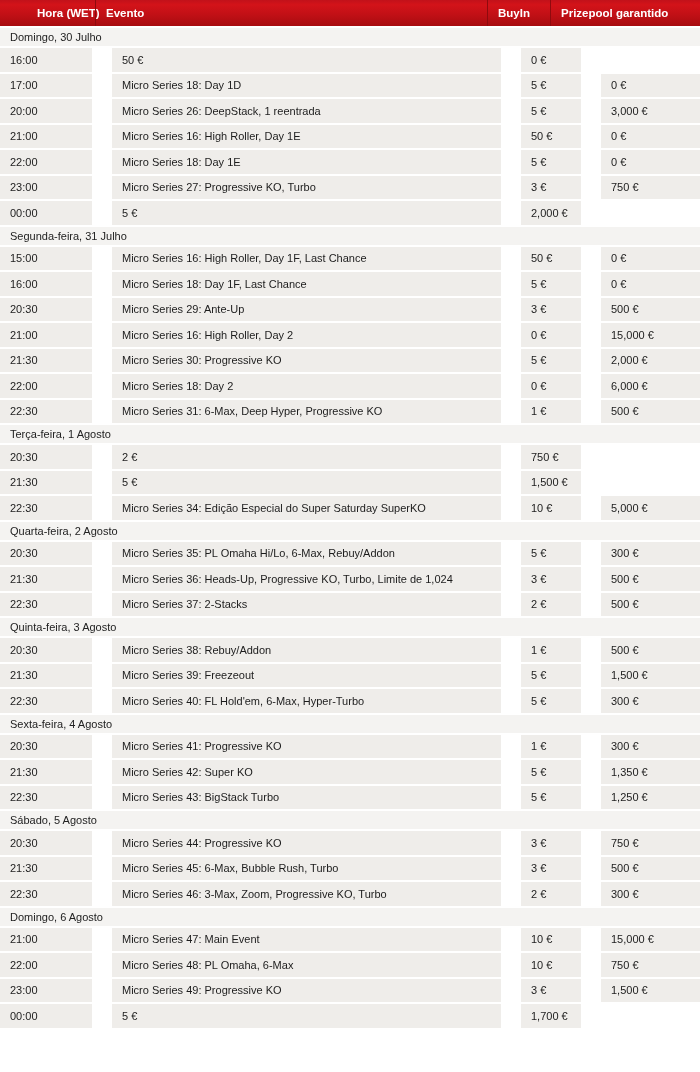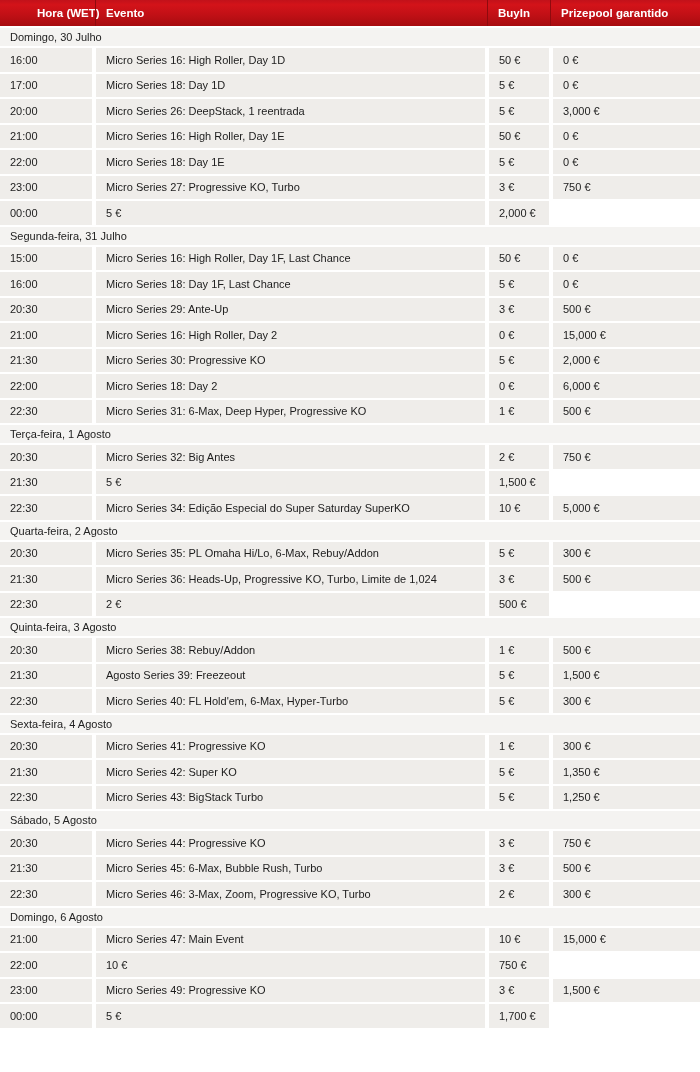--- a/index.html
+++ b/index.html
@@ -30,21 +30,21 @@
     display:flex; align-items:center;
     padding-left:10px; box-sizing:border-box;
     font-size:11px; color:#222222;
     white-space:nowrap;
   }
   
   .row {
     margin-top:2px; height:23.5px;
     display:grid;
     grid-template-columns:92px 389px 60px 150px;
-    column-gap:4px;
+    column-gap:20px;
   }
   .cell {
     background:#efedea;
     display:flex; align-items:center;
     padding-left:10px; box-sizing:border-box;
     font-size:11px; color:#1c1c1c;
     white-space:nowrap; overflow:hidden;
   }
 </style>
 </head>
@@ -56,21 +56,20 @@
     <div class="th">Evento</div>
     <div class="th">BuyIn</div>
     <div class="th">Prizepool garantido</div>
   </div>
   <div id="tbody">
       <div class="group-row">
         <span>Domingo, 30 Julho</span>
       </div>
       <div class="row">
         <div class="cell">16:00</div>
-        <div class="cell">Micro Series 16: High Roller, Day 1D</div>
         <div class="cell">50 €</div>
         <div class="cell">0 €</div>
       </div>
       <div class="row">
         <div class="cell">17:00</div>
         <div class="cell">Micro Series 18: Day 1D</div>
         <div class="cell">5 €</div>
         <div class="cell">0 €</div>
       </div>
       <div class="row">
@@ -145,21 +144,20 @@
         <div class="cell">22:30</div>
         <div class="cell">Micro Series 31: 6-Max, Deep Hyper, Progressive KO</div>
         <div class="cell">1 €</div>
         <div class="cell">500 €</div>
       </div>
       <div class="group-row">
         <span>Terça-feira, 1 Agosto</span>
       </div>
       <div class="row">
         <div class="cell">20:30</div>
-        <div class="cell">Micro Series 32: Big Antes</div>
         <div class="cell">2 €</div>
         <div class="cell">750 €</div>
       </div>
       <div class="row">
         <div class="cell">21:30</div>
         <div class="cell">5 €</div>
         <div class="cell">1,500 €</div>
       </div>
       <div class="row">
         <div class="cell">22:30</div>
@@ -177,35 +175,36 @@
         <div class="cell">300 €</div>
       </div>
       <div class="row">
         <div class="cell">21:30</div>
         <div class="cell">Micro Series 36: Heads-Up, Progressive KO, Turbo, Limite de 1,024</div>
         <div class="cell">3 €</div>
         <div class="cell">500 €</div>
       </div>
       <div class="row">
         <div class="cell">22:30</div>
+        <div class="cell">Micro Series 37: 2-Stacks</div>
         <div class="cell">2 €</div>
         <div class="cell">500 €</div>
       </div>
       <div class="group-row">
         <span>Quinta-feira, 3 Agosto</span>
       </div>
       <div class="row">
         <div class="cell">20:30</div>
         <div class="cell">Micro Series 38: Rebuy/Addon</div>
         <div class="cell">1 €</div>
         <div class="cell">500 €</div>
       </div>
       <div class="row">
         <div class="cell">21:30</div>
-        <div class="cell">Agosto Series 39: Freezeout</div>
+        <div class="cell">Micro Series 39: Freezeout</div>
         <div class="cell">5 €</div>
         <div class="cell">1,500 €</div>
       </div>
       <div class="row">
         <div class="cell">22:30</div>
         <div class="cell">Micro Series 40: FL Hold'em, 6-Max, Hyper-Turbo</div>
         <div class="cell">5 €</div>
         <div class="cell">300 €</div>
       </div>
       <div class="group-row">
@@ -254,20 +253,21 @@
         <span>Domingo, 6 Agosto</span>
       </div>
       <div class="row">
         <div class="cell">21:00</div>
         <div class="cell">Micro Series 47: Main Event</div>
         <div class="cell">10 €</div>
         <div class="cell">15,000 €</div>
       </div>
       <div class="row">
         <div class="cell">22:00</div>
+        <div class="cell">Micro Series 48: PL Omaha, 6-Max</div>
         <div class="cell">10 €</div>
         <div class="cell">750 €</div>
       </div>
       <div class="row">
         <div class="cell">23:00</div>
         <div class="cell">Micro Series 49: Progressive KO</div>
         <div class="cell">3 €</div>
         <div class="cell">1,500 €</div>
       </div>
       <div class="row">

